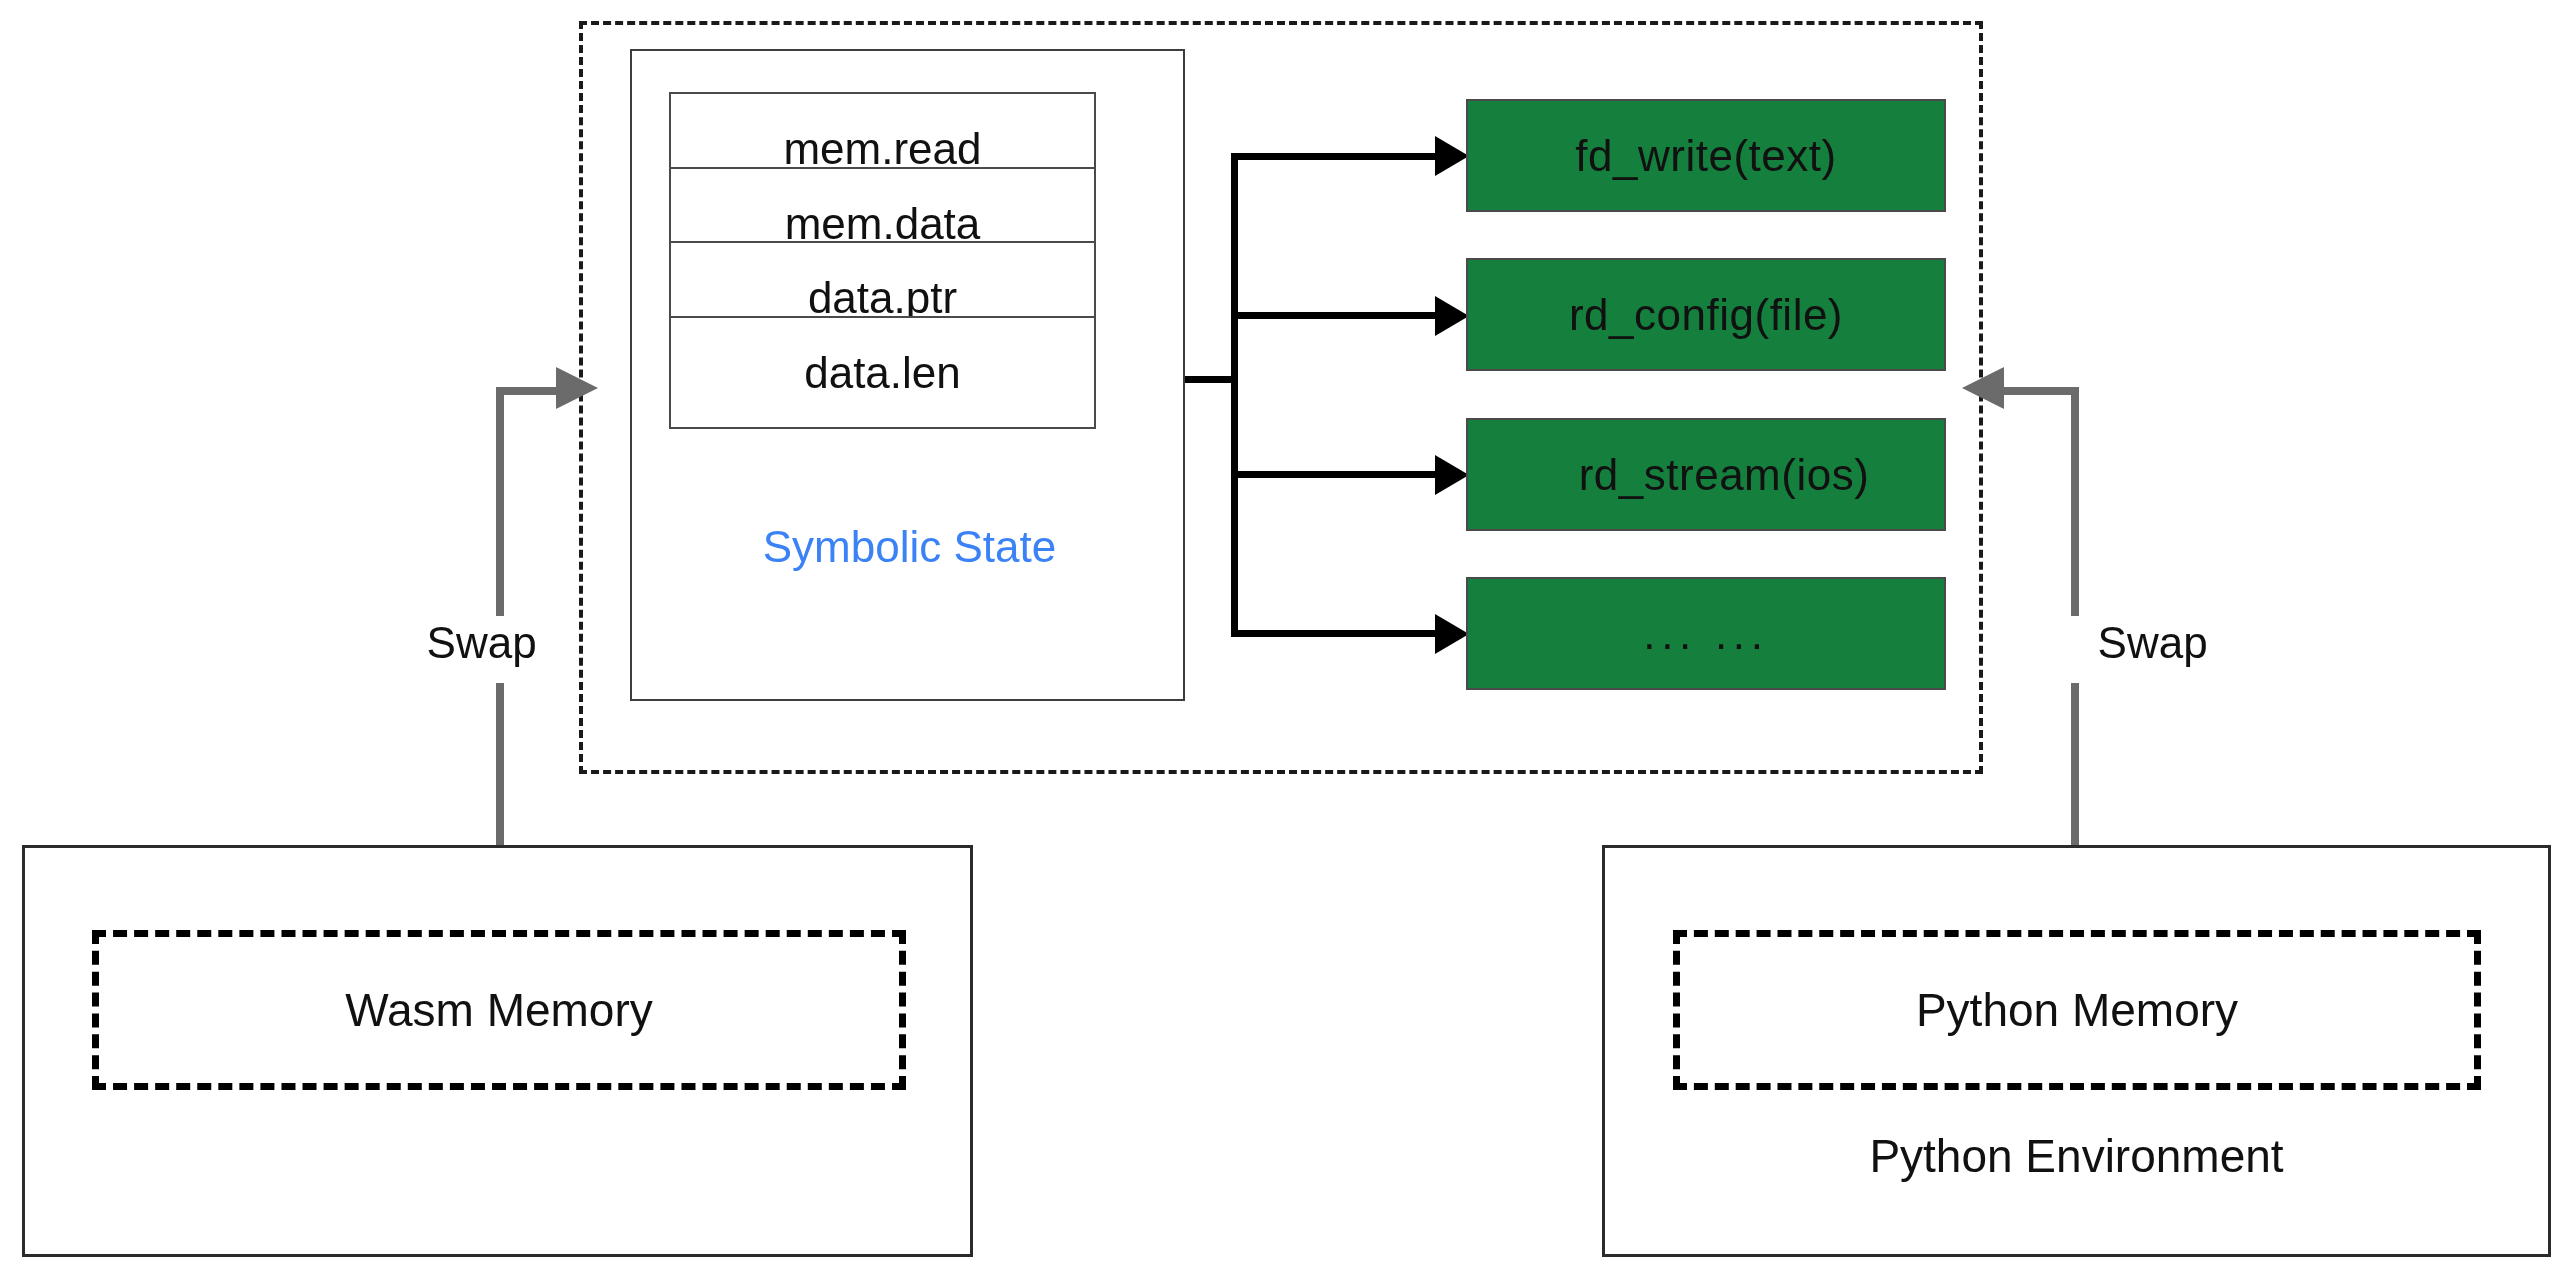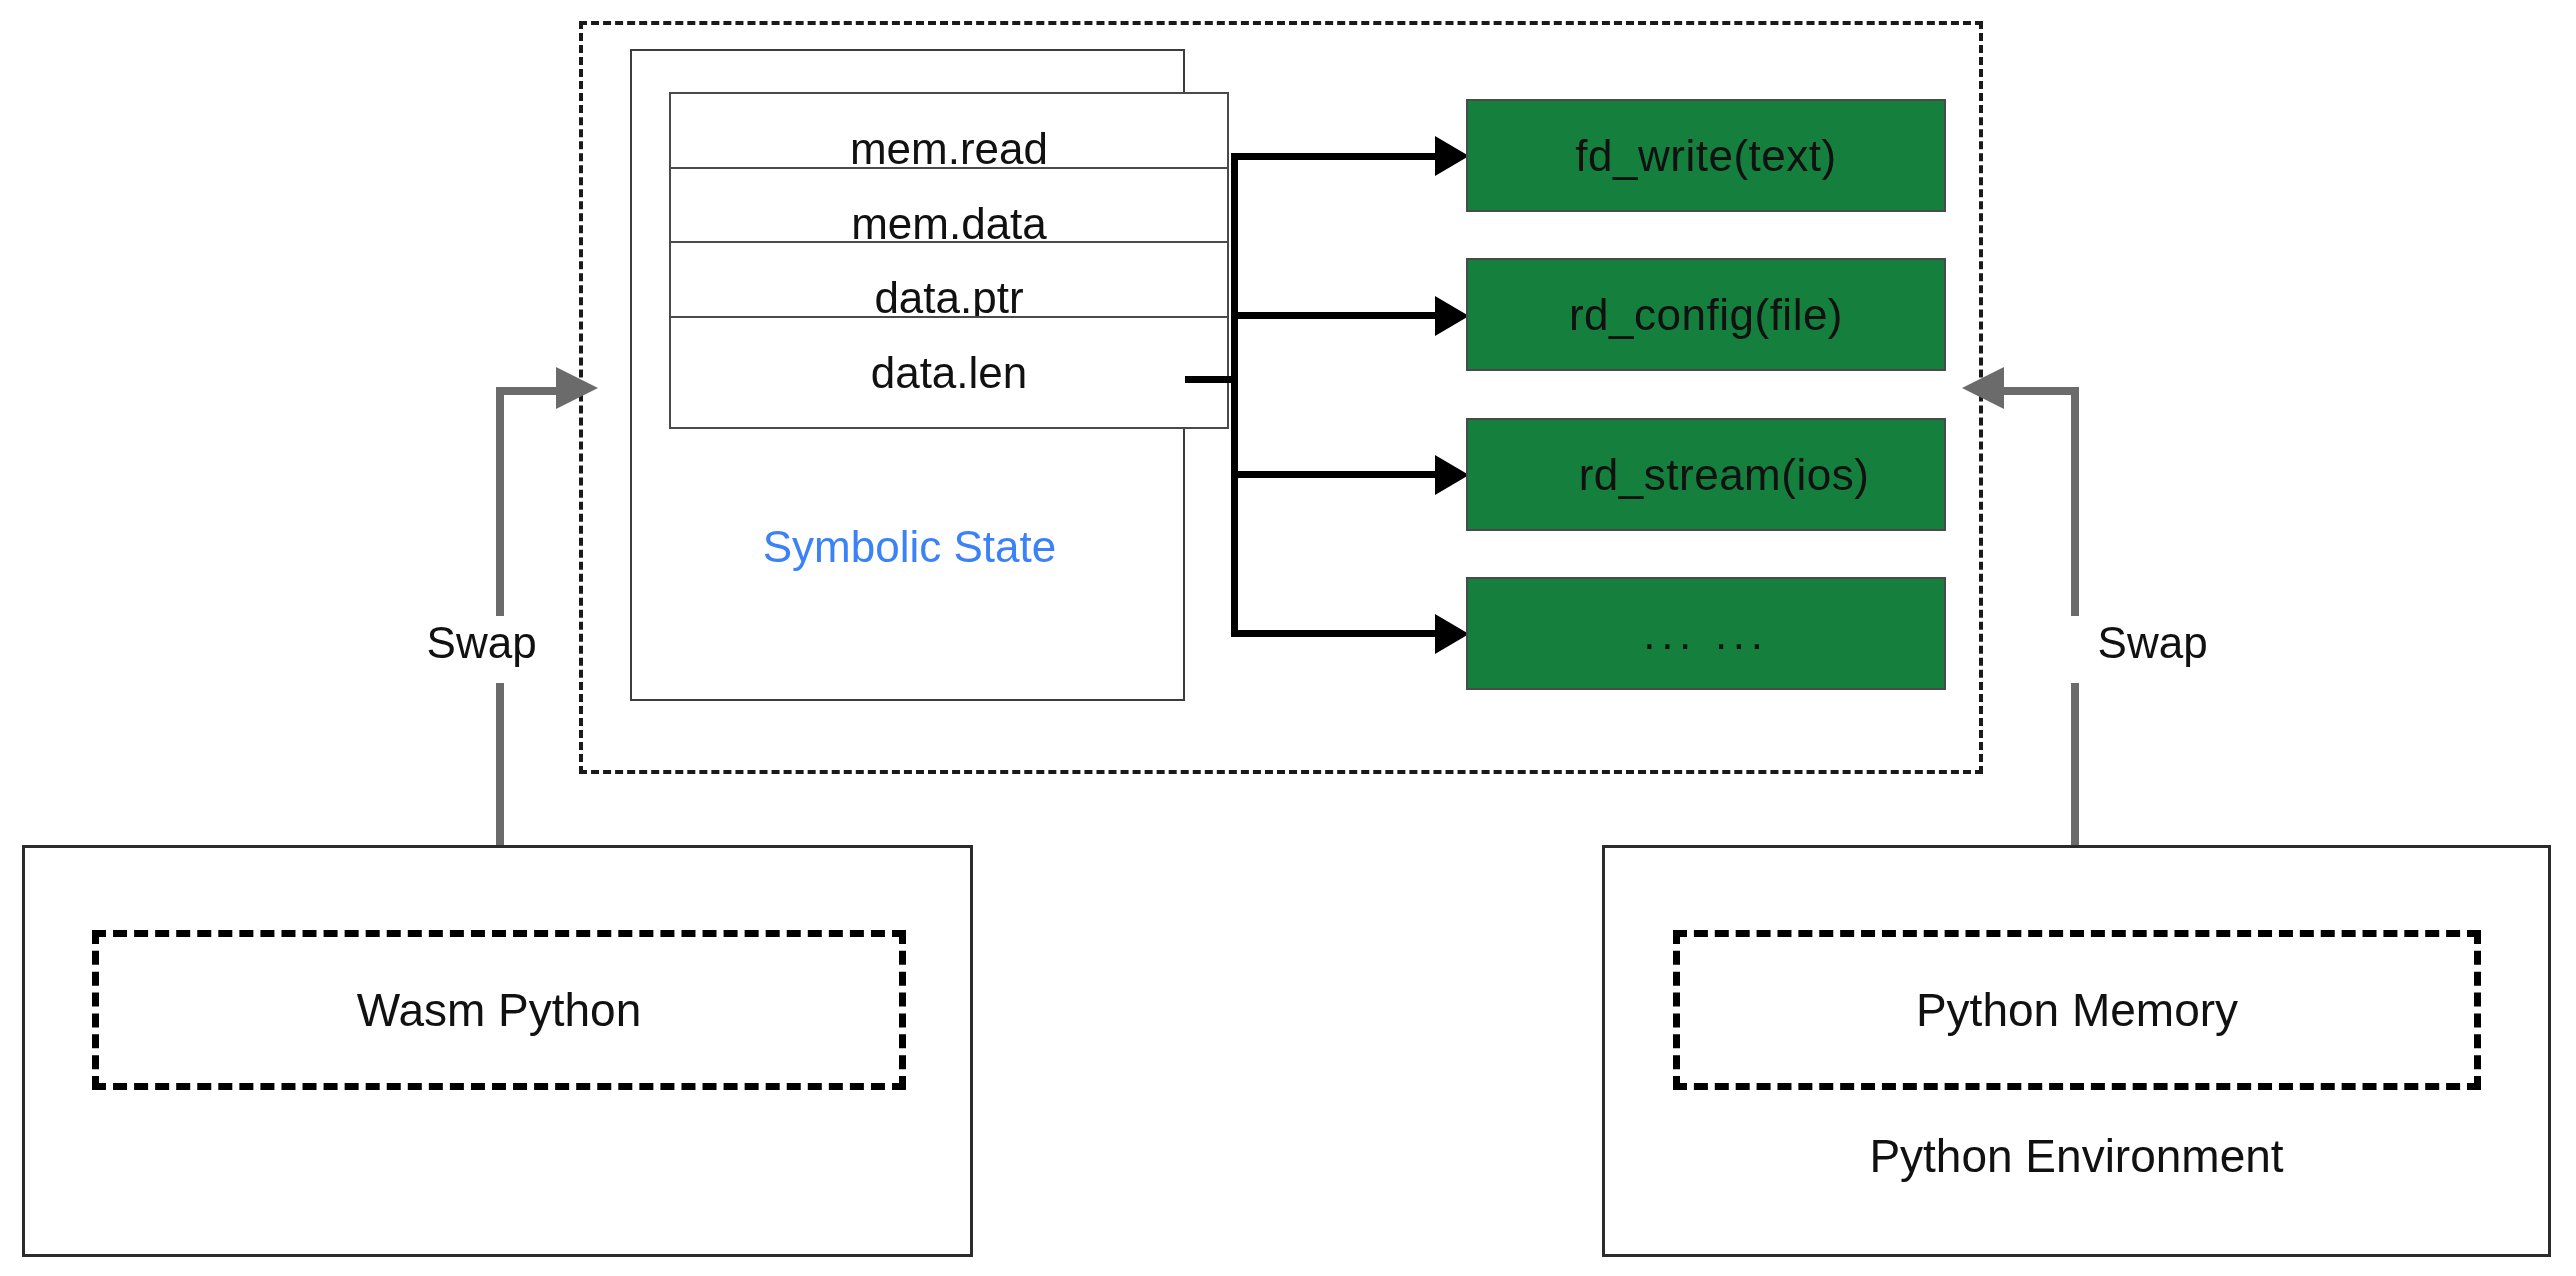--- a/index.html
+++ b/index.html
@@ -19,21 +19,21 @@
     position:absolute;left:630px;top:49px;width:555px;height:652px;
     border:2.9px solid #3d3d3d;box-sizing:border-box;background:#fff;
   }
   .state-title{
     position:absolute;left:0;top:469px;width:555px;text-align:center;
     font-size:44px;line-height:53px;color:#3b82f6;
   }
 
   
   .field-box{
-    position:absolute;left:669px;width:560px;height:113px;
+    position:absolute;left:669px;width:427px;height:113px;
     border:2.9px solid #4a4a4a;box-sizing:border-box;background:#fff;
     display:flex;align-items:center;justify-content:center;
     font-size:44px;color:#111;
   }
   .fb0{top:92px;}
   .fb1{top:167px;}
   .fb2{top:241px;}
   .fb3{top:316px;}
 
   
@@ -180,20 +180,20 @@
   <div class="tri-down l-tri-down"></div>
 
   <div class="swap-hline r-hline"></div>
   <div class="tri-left r-tri-left"></div>
   <div class="swap-vline r-vline-top"></div>
   <div class="swap-label r-swap-label">Swap</div>
   <div class="swap-vline r-vline-bot"></div>
   <div class="tri-down r-tri-down"></div>
 
   <div class="env-box env-left"></div>
-  <div class="mem-box mem-left">Wasm Python</div>
+  <div class="mem-box mem-left">Wasm Memory</div>
 
   <div class="env-box env-right"></div>
   <div class="mem-box mem-right">Python Memory</div>
   <div class="env-label env-label-right">Python Environment</div>
 
 </div>
 
 
 </body></html>

